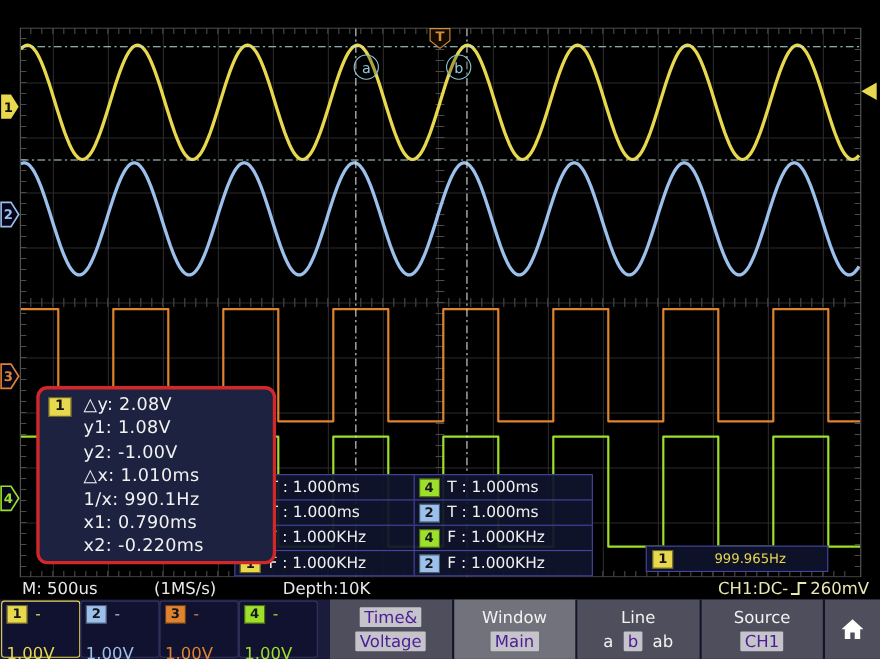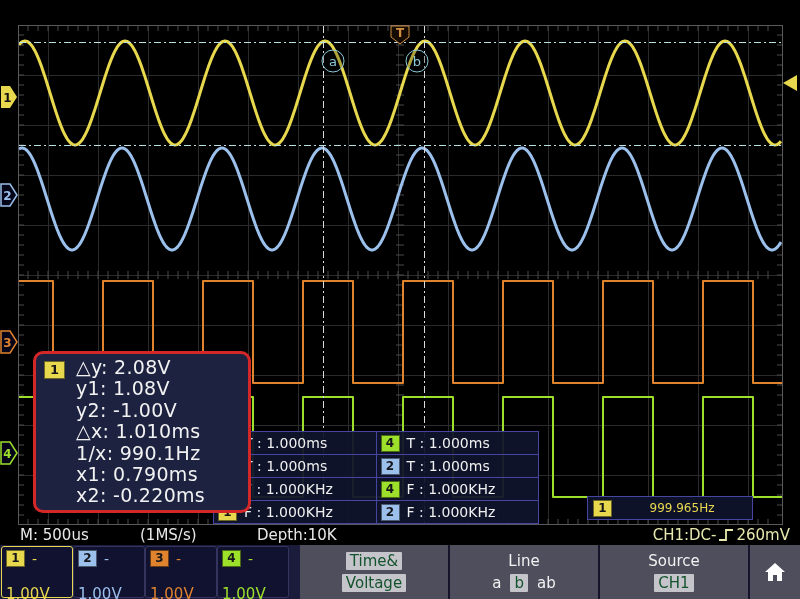--- a/index.html
+++ b/index.html
@@ -13,21 +13,21 @@
   .auto-badge{position:absolute;left:200px;top:2px;width:17px;height:17px;border:2px solid #cfcfcf;
               border-radius:50%;color:#e8e8e8;font-size:12px;line-height:17px;text-align:center;font-weight:bold;}
   #timeline-svg{position:absolute;left:250px;top:2px;}
   .trig-time{position:absolute;left:556px;top:2px;font-size:16px;color:#e8e8e8;}
   #lock-svg{position:absolute;left:655px;top:3px;}
   
   #scope-svg{position:absolute;left:0;top:25px;}
   
   #cursor-panel{position:absolute;left:33px;top:351px;width:172px;height:153px;z-index:6;
                 background:#1c2240;border:3px solid #d42828;border-radius:10px;padding:3px 0 0 40px;}
-  #cursor-panel .panel-line{font-size:19px;color:#f2f2f2;line-height:21.4px;letter-spacing:.3px;}
+  #cursor-panel .panel-line{font-size:16px;color:#f2f2f2;line-height:21.4px;letter-spacing:.3px;}
   .badge{display:inline-block;min-width:15px;height:15px;line-height:15px;text-align:center;
          color:#15151a;font-weight:bold;font-size:12px;border:1px solid #00000088;padding:0 1px;}
   #cursor-panel .badge{position:absolute;left:8px;top:7px;min-width:17px;height:16px;line-height:16px;font-size:13px;}
   
   #measure-table{position:absolute;left:213px;top:431px;width:324px;z-index:5;
                  background:rgba(16,20,44,0.94);border:1px solid #4646a0;}
   .mt-row{display:flex;height:22px;border-bottom:1px solid #4646a0;}
   .mt-row:last-child{border-bottom:none;}
   .mt-cell{flex:1;display:flex;align-items:center;padding-left:4px;font-size:14px;color:#f0f0f0;}
   .mt-cell + .mt-cell{border-left:1px solid #4646a0;}
@@ -46,21 +46,21 @@
   #bottom-bar{position:absolute;left:0;top:545px;width:800px;height:54px;background:#1b1b3c;}
   .chbox{position:absolute;top:1px;width:70px;height:50px;background:#111130;border:1px solid #34345e;border-radius:3px;}
   .chbox.selected{border-color:#e8d84e;}
   .chbox .chtop{padding:3px 0 0 4px;display:flex;align-items:center;}
   .chbox .coupling{margin-left:7px;font-size:14px;}
   .chbox .chval{padding-left:4px;margin-top:18px;font-size:15px;}
   #menu-bar{position:absolute;left:300px;top:0;width:500px;height:54px;display:flex;}
   .mbtn{flex:1 1 0;border-right:2px solid #14142a;background:#4e4e5c;display:flex;flex-direction:column;
         align-items:center;justify-content:center;gap:4px;font-size:15px;color:#f2f2f2;}
   .mbtn.hl{background:#72727c;}
-  .chip{background:#c4c4ca;color:#14532d;padding:0 4px;border-radius:1px;}
+  .chip{background:#c4c4ca;color:#4c1d95;padding:0 4px;border-radius:1px;}
   .opts{display:flex;align-items:center;gap:9px;}
   .mbtn.home{flex:0 0 50px;border-right:none;}
 </style>
 </head>
 <body>
 
 <div id="screen">
 
 
   <svg id="scope-svg" width="800" height="500" viewBox="0 0 800 500">
@@ -597,20 +597,24 @@
           <span class="coupling" style="color: rgb(156, 224, 44);">-</span>
         </div>
       <div class="chval" style="color: rgb(156, 224, 44);">1.00V</div>
     </div>
 
     <div id="menu-bar">
       <div class="mbtn">
         <span class="chip">Time&amp;</span>
         <span class="chip">Voltage</span>
       </div>
+      <div class="mbtn hl">
+        <span>Window</span>
+        <span class="chip">Main</span>
+      </div>
       <div class="mbtn">
         <span>Line</span>
         <span class="opts">
           <span>a</span>
           <span class="chip">b</span>
           <span>ab</span>
         </span>
       </div>
       <div class="mbtn">
         <span>Source</span>

